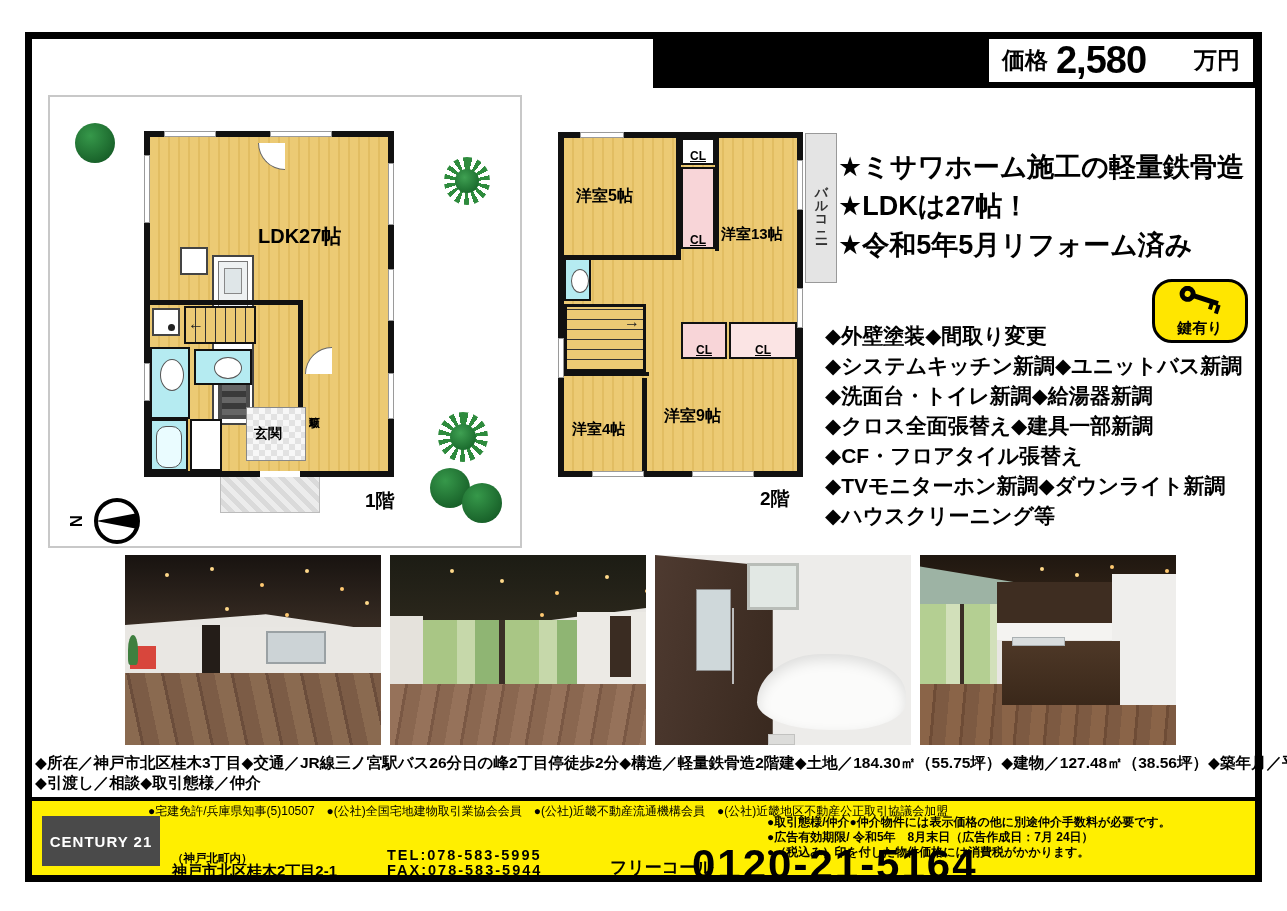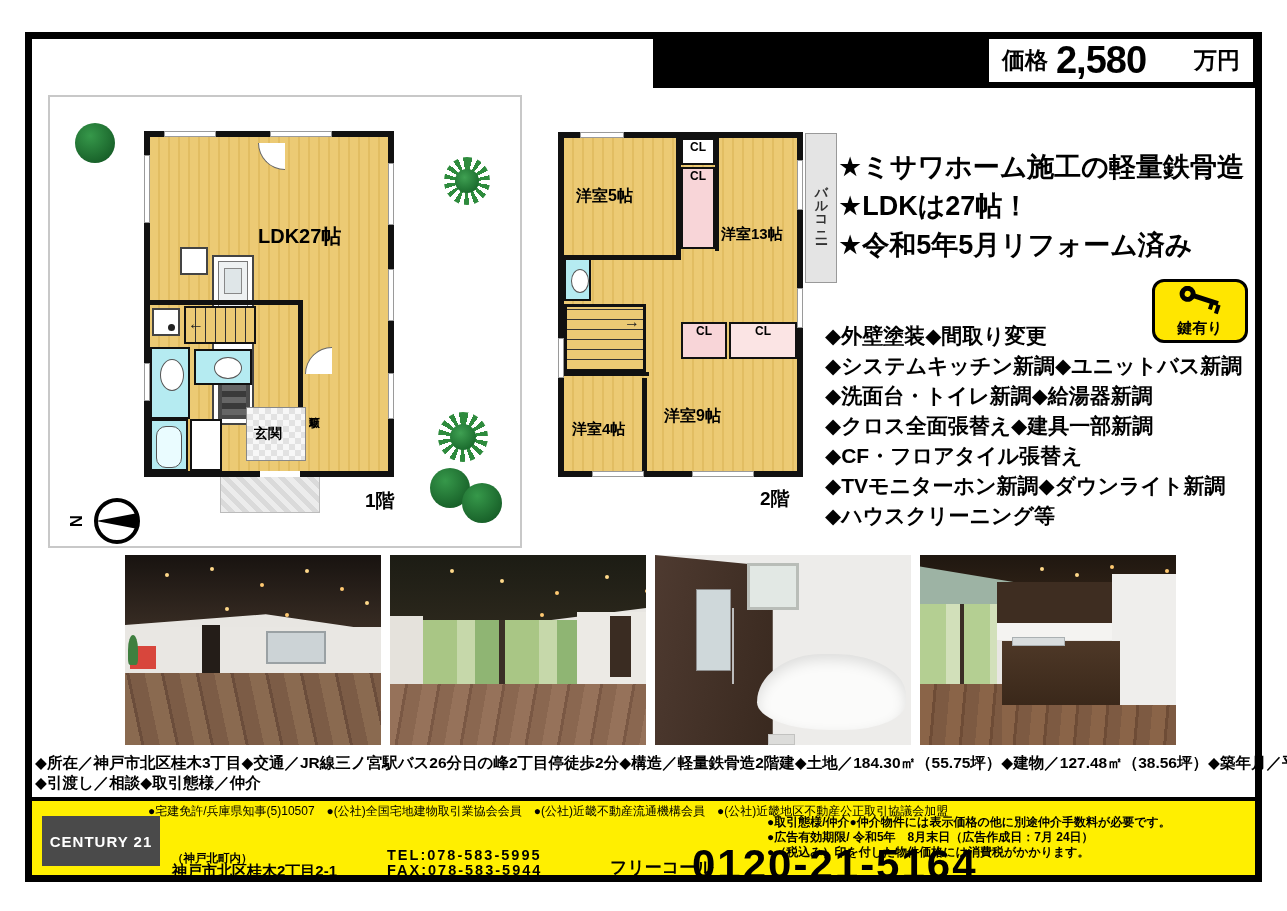--- a/index.html
+++ b/index.html
@@ -20,40 +20,40 @@
   .tan{background:repeating-linear-gradient(90deg,#ecca74 0 8px,#e2bd62 8px 10px);}
   .plan{position:absolute;border:6px solid #111;box-sizing:border-box;}
   .wall{position:absolute;background:#111;}
   .win{position:absolute;background:#fff;border:1px solid #9a9a9a;box-sizing:border-box;}
   .cyan{background:#b5ebf1;}
   .pink{background:#f8d5d8;}
   .pink2{background:#fbe4e4;}
   .checker{background-image:conic-gradient(#e2e2e2 25%,#f7f7f7 0 50%,#e2e2e2 0 75%,#f7f7f7 0);background-size:12px 12px;}
   .hatch{background:repeating-linear-gradient(45deg,#ececec 0 5px,#dadada 5px 10px);border:1px solid #bbb;box-sizing:border-box;}
   .rmlabel{position:absolute;font-weight:bold;white-space:nowrap;}
-  .cl-box{position:absolute;border:2px solid #111;box-sizing:border-box;display:flex;align-items:flex-start;justify-content:center;font-weight:bold;font-size:12px;}
+  .cl-box{position:absolute;border:2px solid #111;box-sizing:border-box;display:flex;align-items:flex-end;justify-content:center;font-weight:bold;font-size:12px;text-decoration:underline;}
   .fixture{position:absolute;border:2px solid #444;background:#fff;box-sizing:border-box;}
   .oval{position:absolute;background:#fff;border:1px solid #555;border-radius:50%;}
   .stairs1{position:absolute;border:2px solid #111;box-sizing:border-box;
            background:repeating-linear-gradient(90deg,#ecca74 0 9px,#333 9px 10px);}
   .stairs2{position:absolute;border:3px solid #111;box-sizing:border-box;
            background:repeating-linear-gradient(0deg,#ecca74 0 9px,#333 9px 10px);}
   .arrow{position:absolute;font-size:16px;font-weight:bold;color:#222;}
   
   .spiky{position:absolute;border-radius:50%;background:repeating-conic-gradient(#2e8b3d 0 13deg,rgba(255,255,255,0) 13deg 25deg);}
   .spiky::after{content:"";position:absolute;inset:24%;border-radius:50%;background:radial-gradient(circle at 40% 35%,#3fa052,#1a6b2d 75%);}
   .bush{position:absolute;border-radius:50%;background:radial-gradient(circle at 38% 32%,#36984a,#175f28 78%);}
   
   .balcony{position:absolute;left:805px;top:133px;width:32px;height:150px;background:#e4e4e4;border:1px solid #999;
            writing-mode:vertical-rl;display:flex;align-items:center;justify-content:center;font-size:13px;font-weight:bold;color:#333;box-sizing:border-box;}
   
   .star-line{font-weight:bold;font-size:27px;line-height:39px;white-space:nowrap;}
   .dia-line{font-weight:bold;font-size:21px;line-height:30px;white-space:nowrap;}
   
-  .key-badge{position:absolute;left:1152px;top:279px;width:96px;height:64px;background:#ffe600;border:3px solid #000;border-radius:12px;box-sizing:border-box;text-align:center;}
+  .key-badge{position:absolute;left:1152px;top:279px;width:96px;height:64px;background:#ffe600;border:3px solid #000;border-radius:20px;box-sizing:border-box;text-align:center;}
   .key-badge .kb-label{font-size:15px;font-weight:bold;line-height:16px;}
   
   .photos{position:absolute;left:125px;top:555px;display:flex;gap:9px;}
   .photo{position:relative;width:256px;height:190px;overflow:hidden;background:#e8e6e2;}
   .ph{position:absolute;}
   .dots{position:absolute;width:4px;height:4px;border-radius:50%;background:#ffd98a;}
   
   .prop-line{position:absolute;font-weight:bold;font-size:15.5px;line-height:20px;white-space:nowrap;}
   
   .banner{position:absolute;left:32px;top:797px;width:1223px;height:78px;background:#ffef00;border-top:4px solid #000;box-sizing:border-box;}

